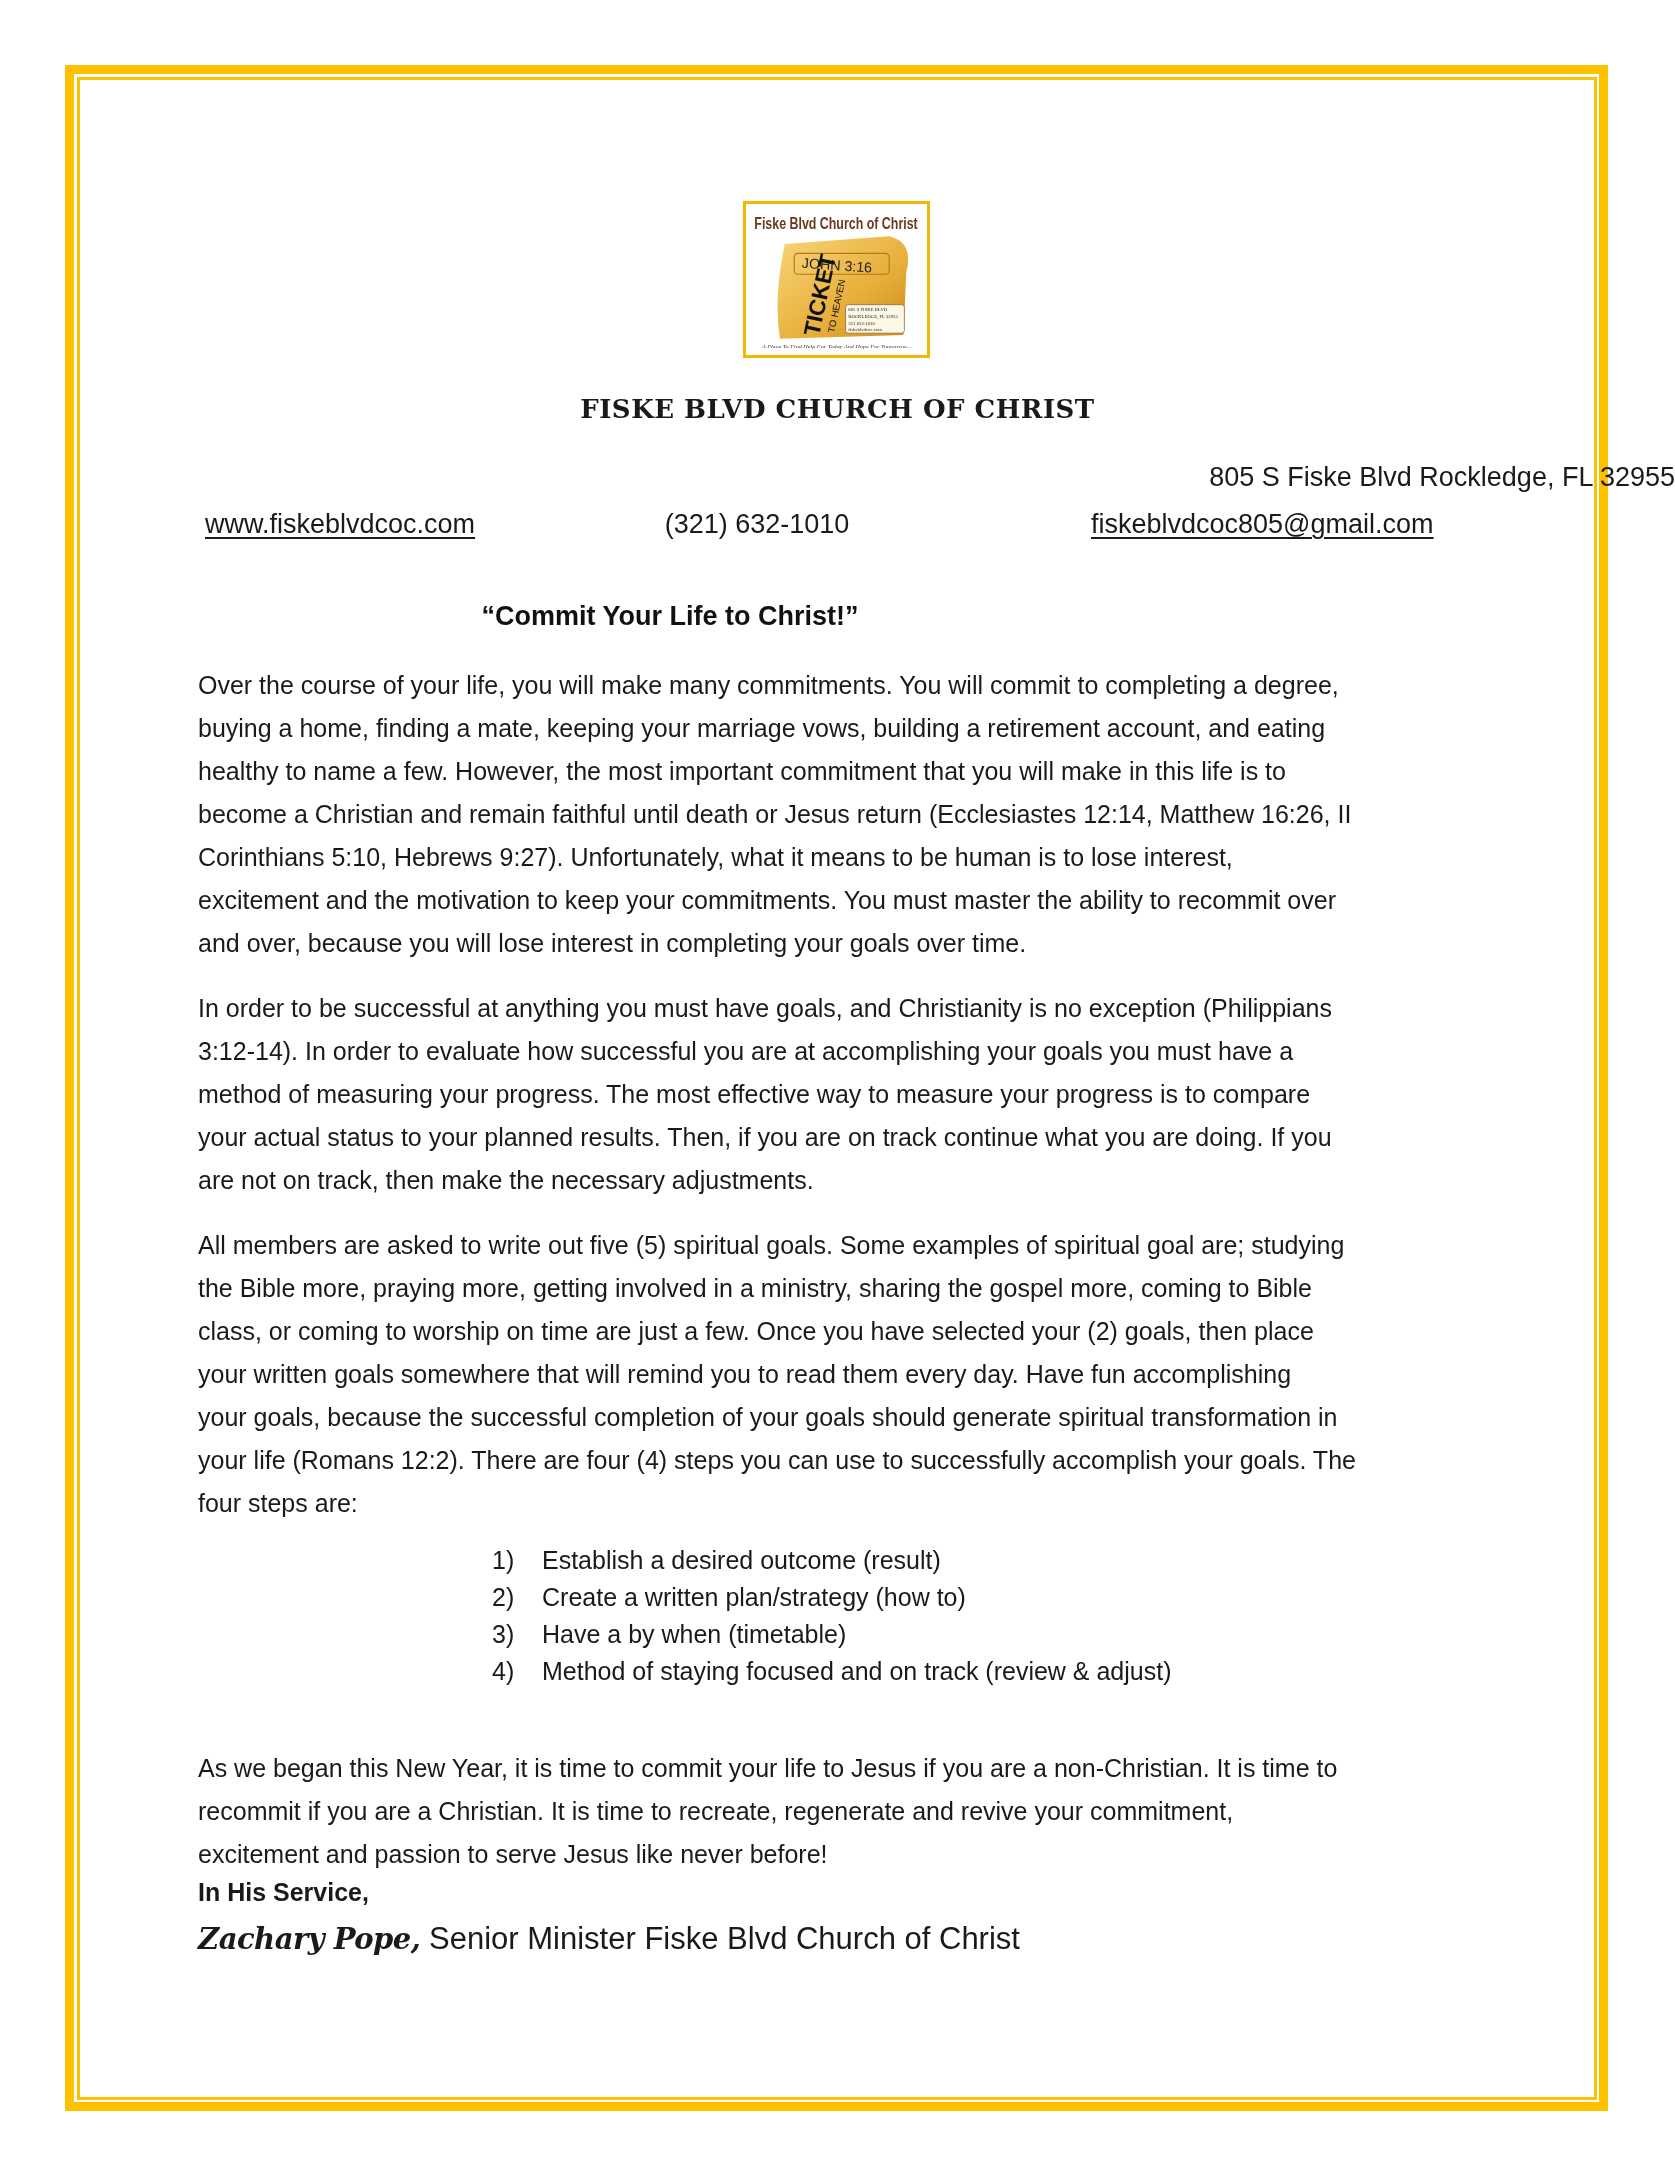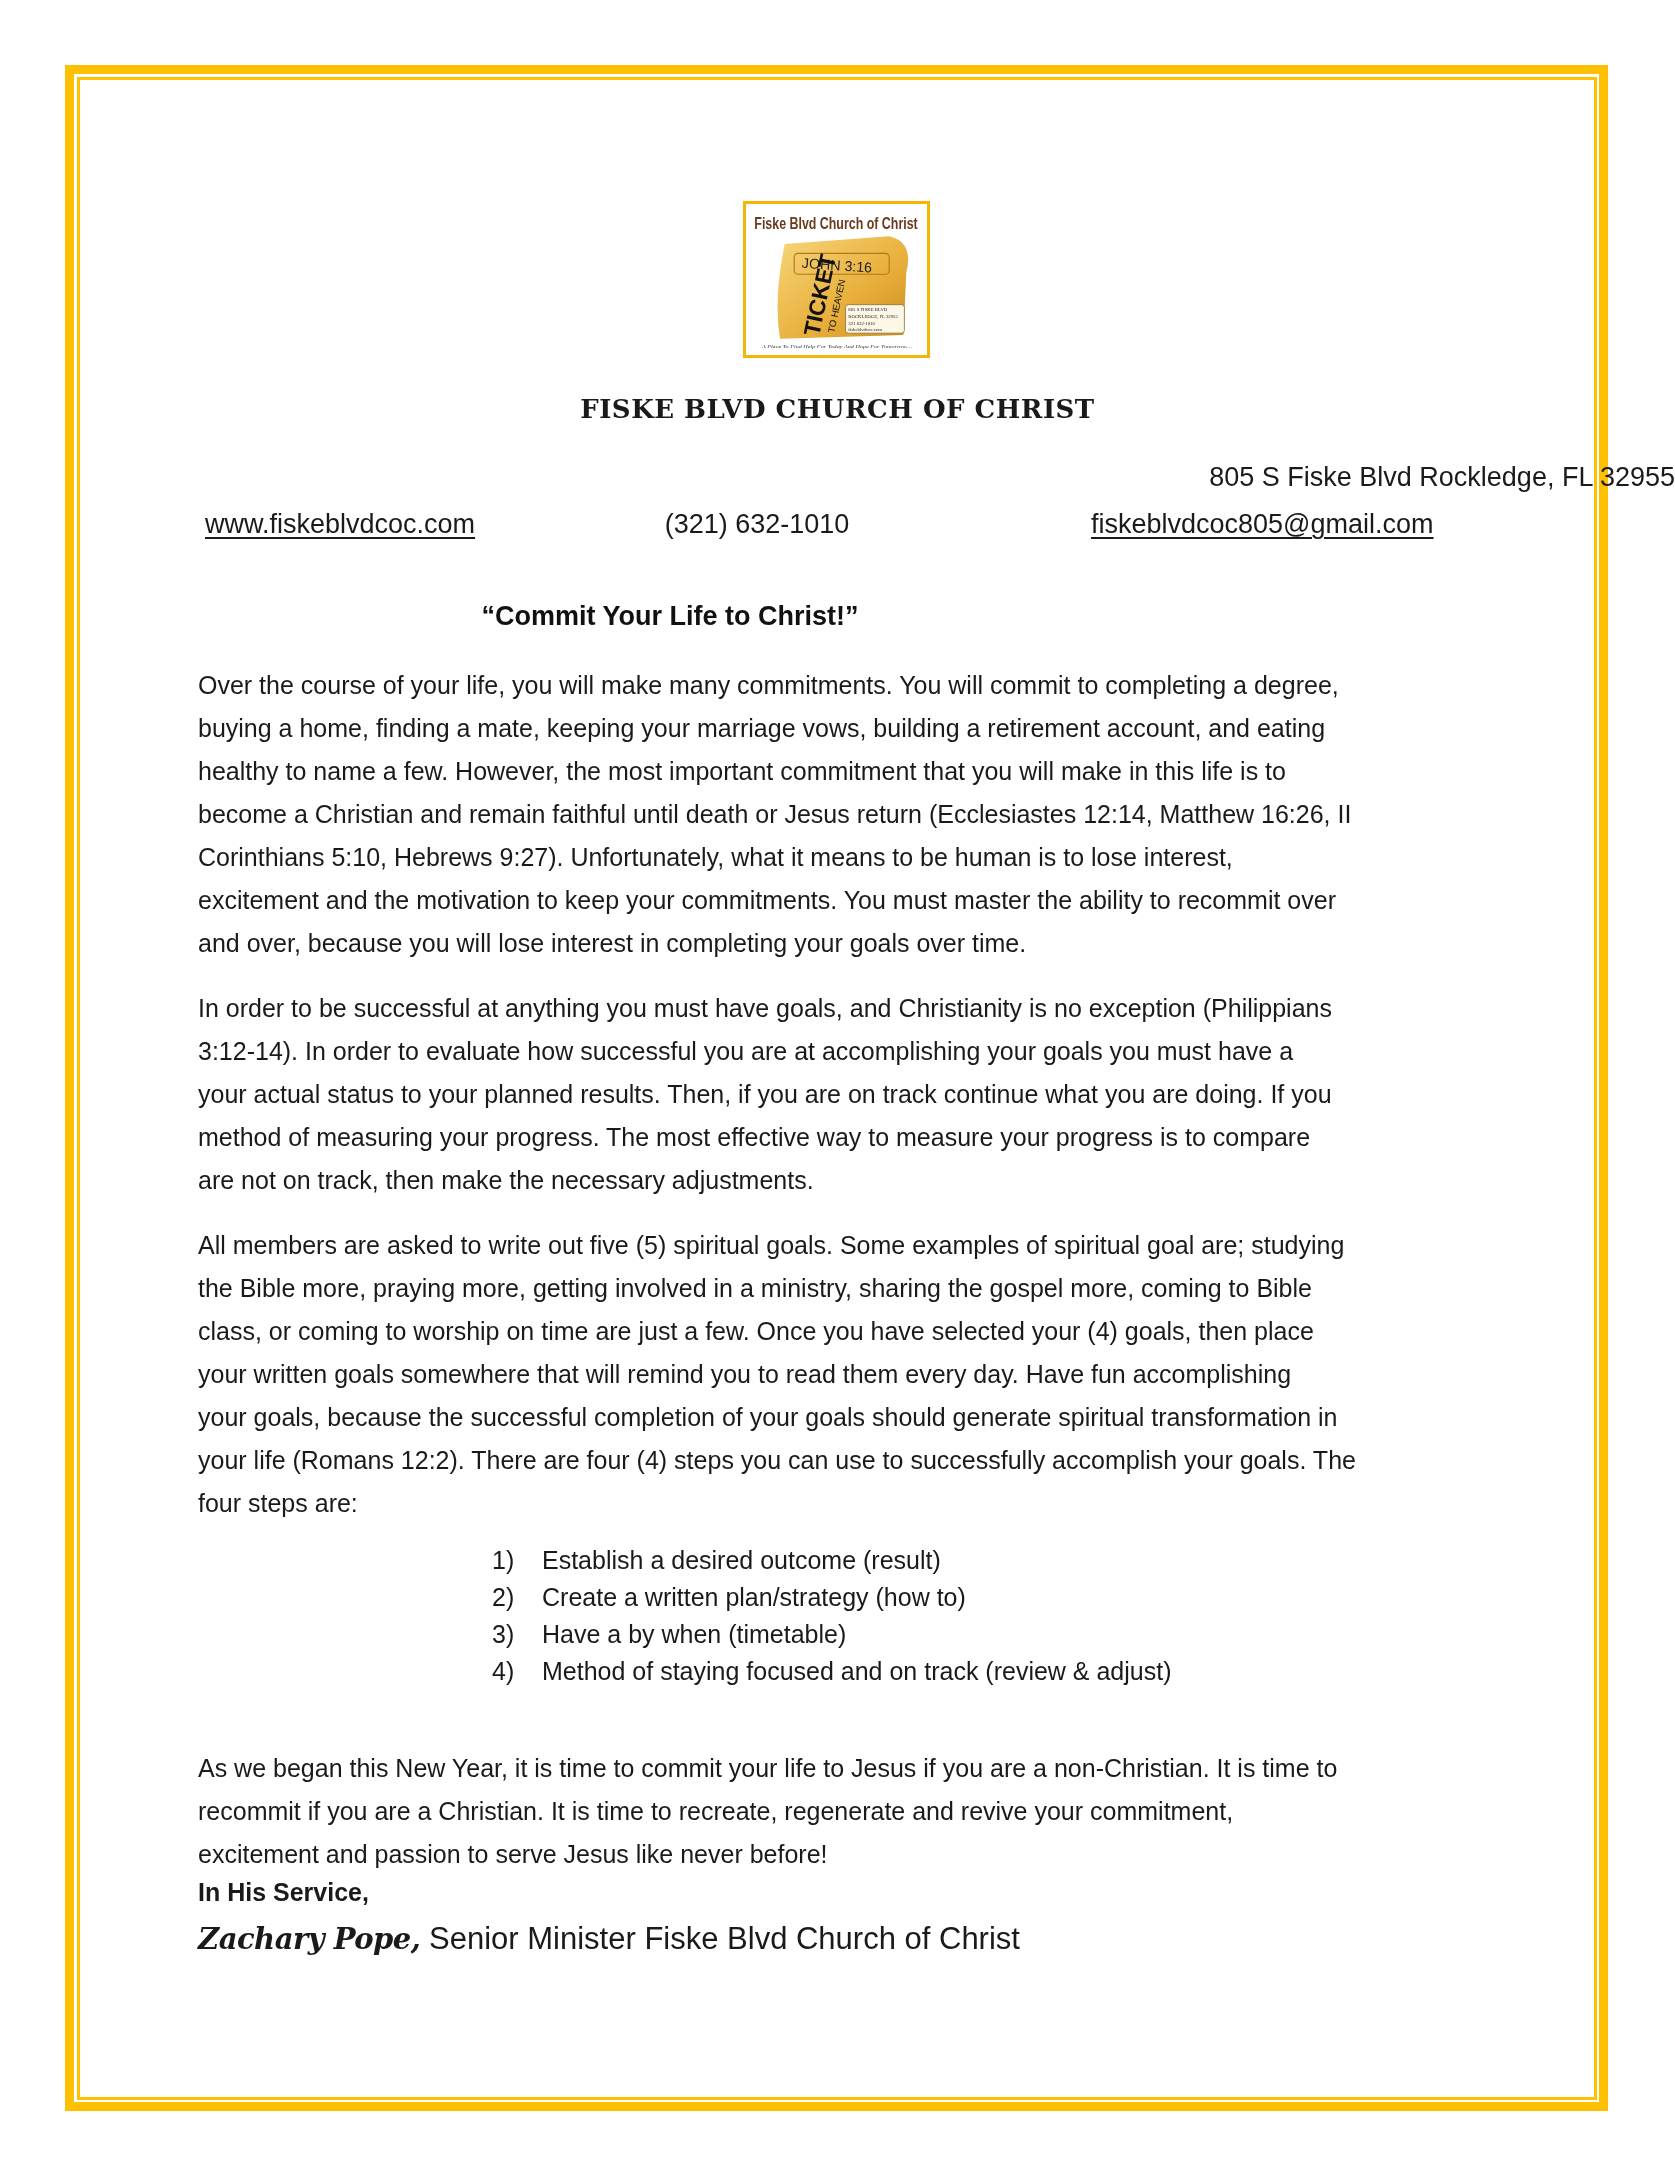--- a/index.html
+++ b/index.html
@@ -85,29 +85,29 @@
   <span class="ln">healthy to name a few.  However, the most important commitment that you will make in this life is to</span>
   <span class="ln">become a Christian and remain faithful until death or Jesus return (Ecclesiastes 12:14, Matthew 16:26, II</span>
   <span class="ln">Corinthians 5:10, Hebrews 9:27).  Unfortunately, what it means to be human is to lose interest,</span>
   <span class="ln">excitement and the motivation to keep your commitments. You must master the ability to recommit over</span>
   <span class="ln">and over, because you will lose interest in completing your goals over time.</span>
 </p>
 
 <p class="para p2">
   <span class="ln">In order to be successful at anything you must have goals, and Christianity is no exception (Philippians</span>
   <span class="ln">3:12-14).  In order to evaluate how successful you are at accomplishing your goals you must have a</span>
+  <span class="ln">method of measuring your progress.  The most effective way to measure your progress is to compare</span>
   <span class="ln">your actual status to your planned results.  Then, if you are on track continue what you are doing.  If you</span>
-  <span class="ln">method of measuring your progress.  The most effective way to measure your progress is to compare</span>
   <span class="ln">are not on track, then make the necessary adjustments.</span>
 </p>
 
 <p class="para p3">
   <span class="ln">All members are asked to write out five (5) spiritual goals.  Some examples of spiritual goal are; studying</span>
   <span class="ln">the Bible more, praying more, getting involved in a ministry, sharing the gospel more, coming to Bible</span>
-  <span class="ln">class, or coming to worship on time are just a few.  Once you have selected your (4) goals, then place</span>
+  <span class="ln">class, or coming to worship on time are just a few.  Once you have selected your (2) goals, then place</span>
   <span class="ln">your written goals somewhere that will remind you to read them every day.  Have fun accomplishing</span>
   <span class="ln">your goals, because the successful completion of your goals should generate spiritual transformation in</span>
   <span class="ln">your life (Romans 12:2).  There are four (4) steps you can use to successfully accomplish your goals.  The</span>
   <span class="ln">four steps are:</span>
 </p>
 
 <ol class="steps">
   <li><span class="num">1)</span><span>Establish a desired outcome (result)</span></li>
   <li><span class="num">2)</span><span>Create a written plan/strategy (how to)</span></li>
   <li><span class="num">3)</span><span>Have a by when (timetable)</span></li>

